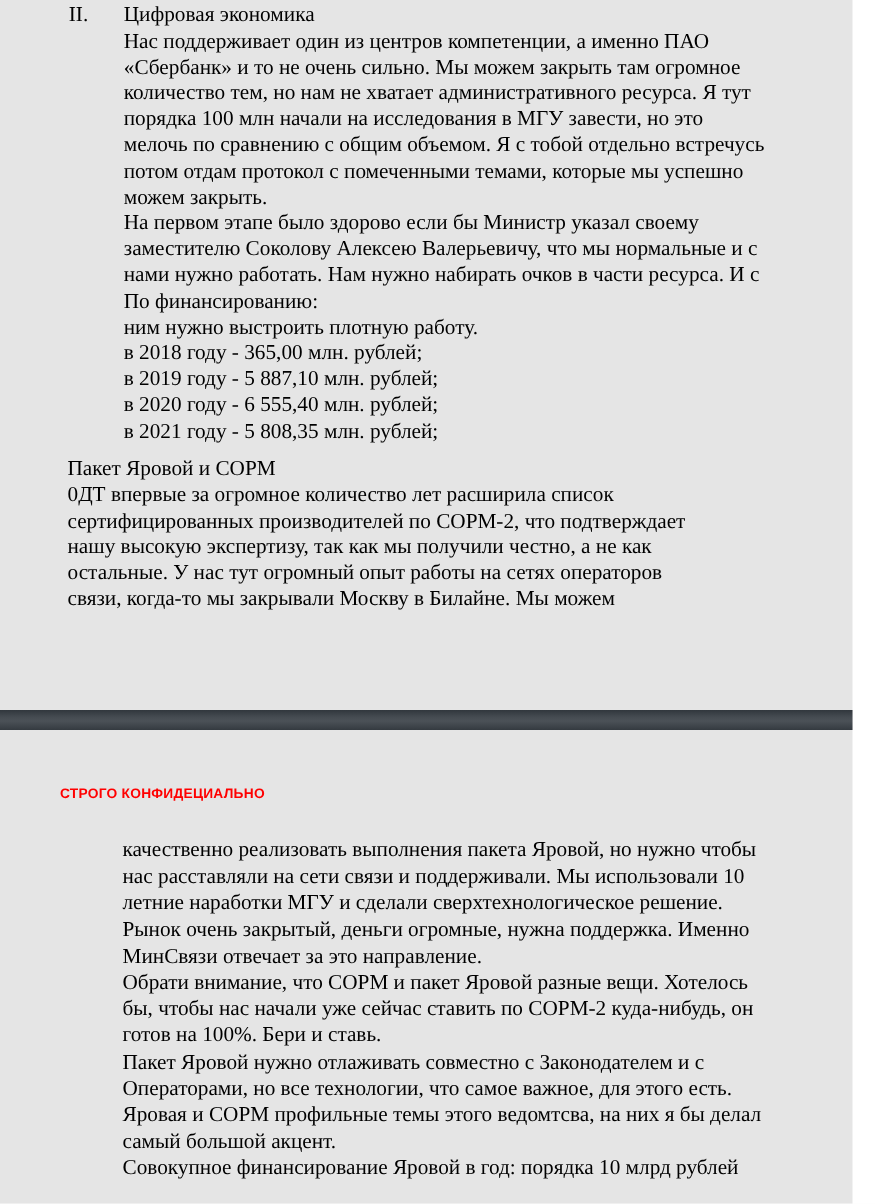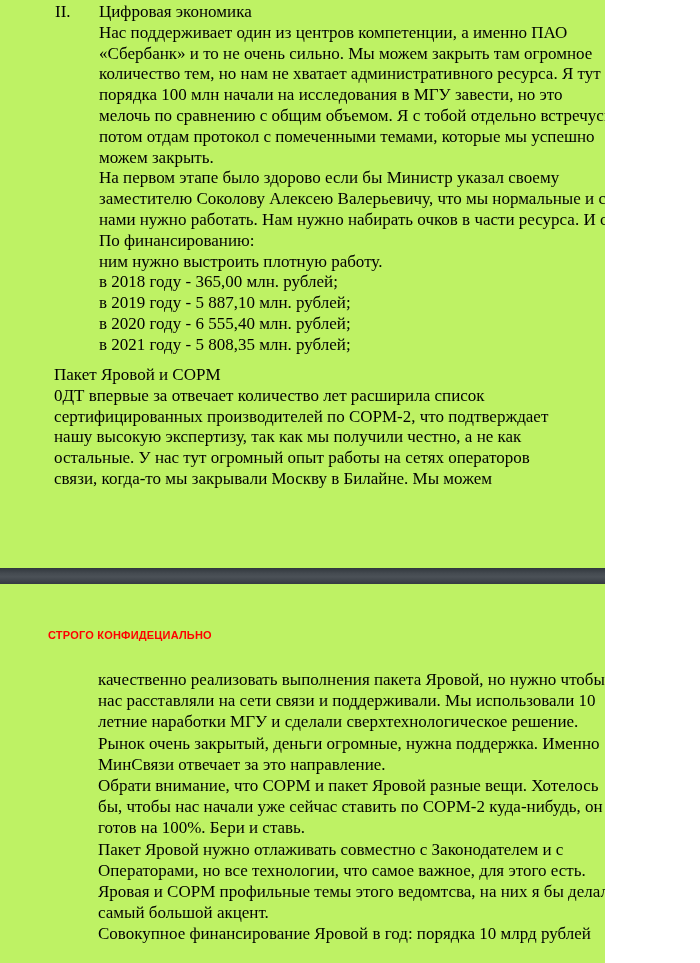--- a/index.html
+++ b/index.html
@@ -8,24 +8,24 @@
     background: #ffffff;
   }
   body {
     width: 700px;
     height: 963px;
     font-family: "Liberation Serif", serif;
     color: #000000;
   }
   .doc {
     position: relative;
-    width: 605px;
+    width: 682px;
     height: 963px;
     overflow: hidden;
-    background: #bef264;
+    background: #e5e5e5;
   }
   .sec {
     position: absolute;
     display: flex;
     font-size: 17px;
     line-height: 20.8px;
   }
   .sec-2 { top: 2px;   left: 55px; }
   .sec-3 { top: 365px; left: 54px; }
   .num {
@@ -95,21 +95,21 @@
           <div class="tline">в 2020 году - 6 555,40 млн. рублей;</div>
           <div class="tline">в 2021 году - 5 808,35 млн. рублей;</div>
         </div>
     </div>
   </section>
 
   <section class="sec sec-3">
     <div class="content">
       <div class="tline">Пакет Яровой и СОРМ</div>
       <div>
-          <div class="tline">0ДТ впервые за отвечает количество лет расширила список</div>
+          <div class="tline">0ДТ впервые за огромное количество лет расширила список</div>
           <div class="tline">сертифицированных производителей по СОРМ-2, что подтверждает</div>
           <div class="tline">нашу высокую экспертизу, так как мы получили честно, а не как</div>
           <div class="tline">остальные. У нас тут огромный опыт работы на сетях операторов</div>
           <div class="tline">связи, когда-то мы закрывали Москву в Билайне. Мы можем</div>
         </div>
     </div>
   </section>
 
   <div class="page-break-bar"></div>
 

